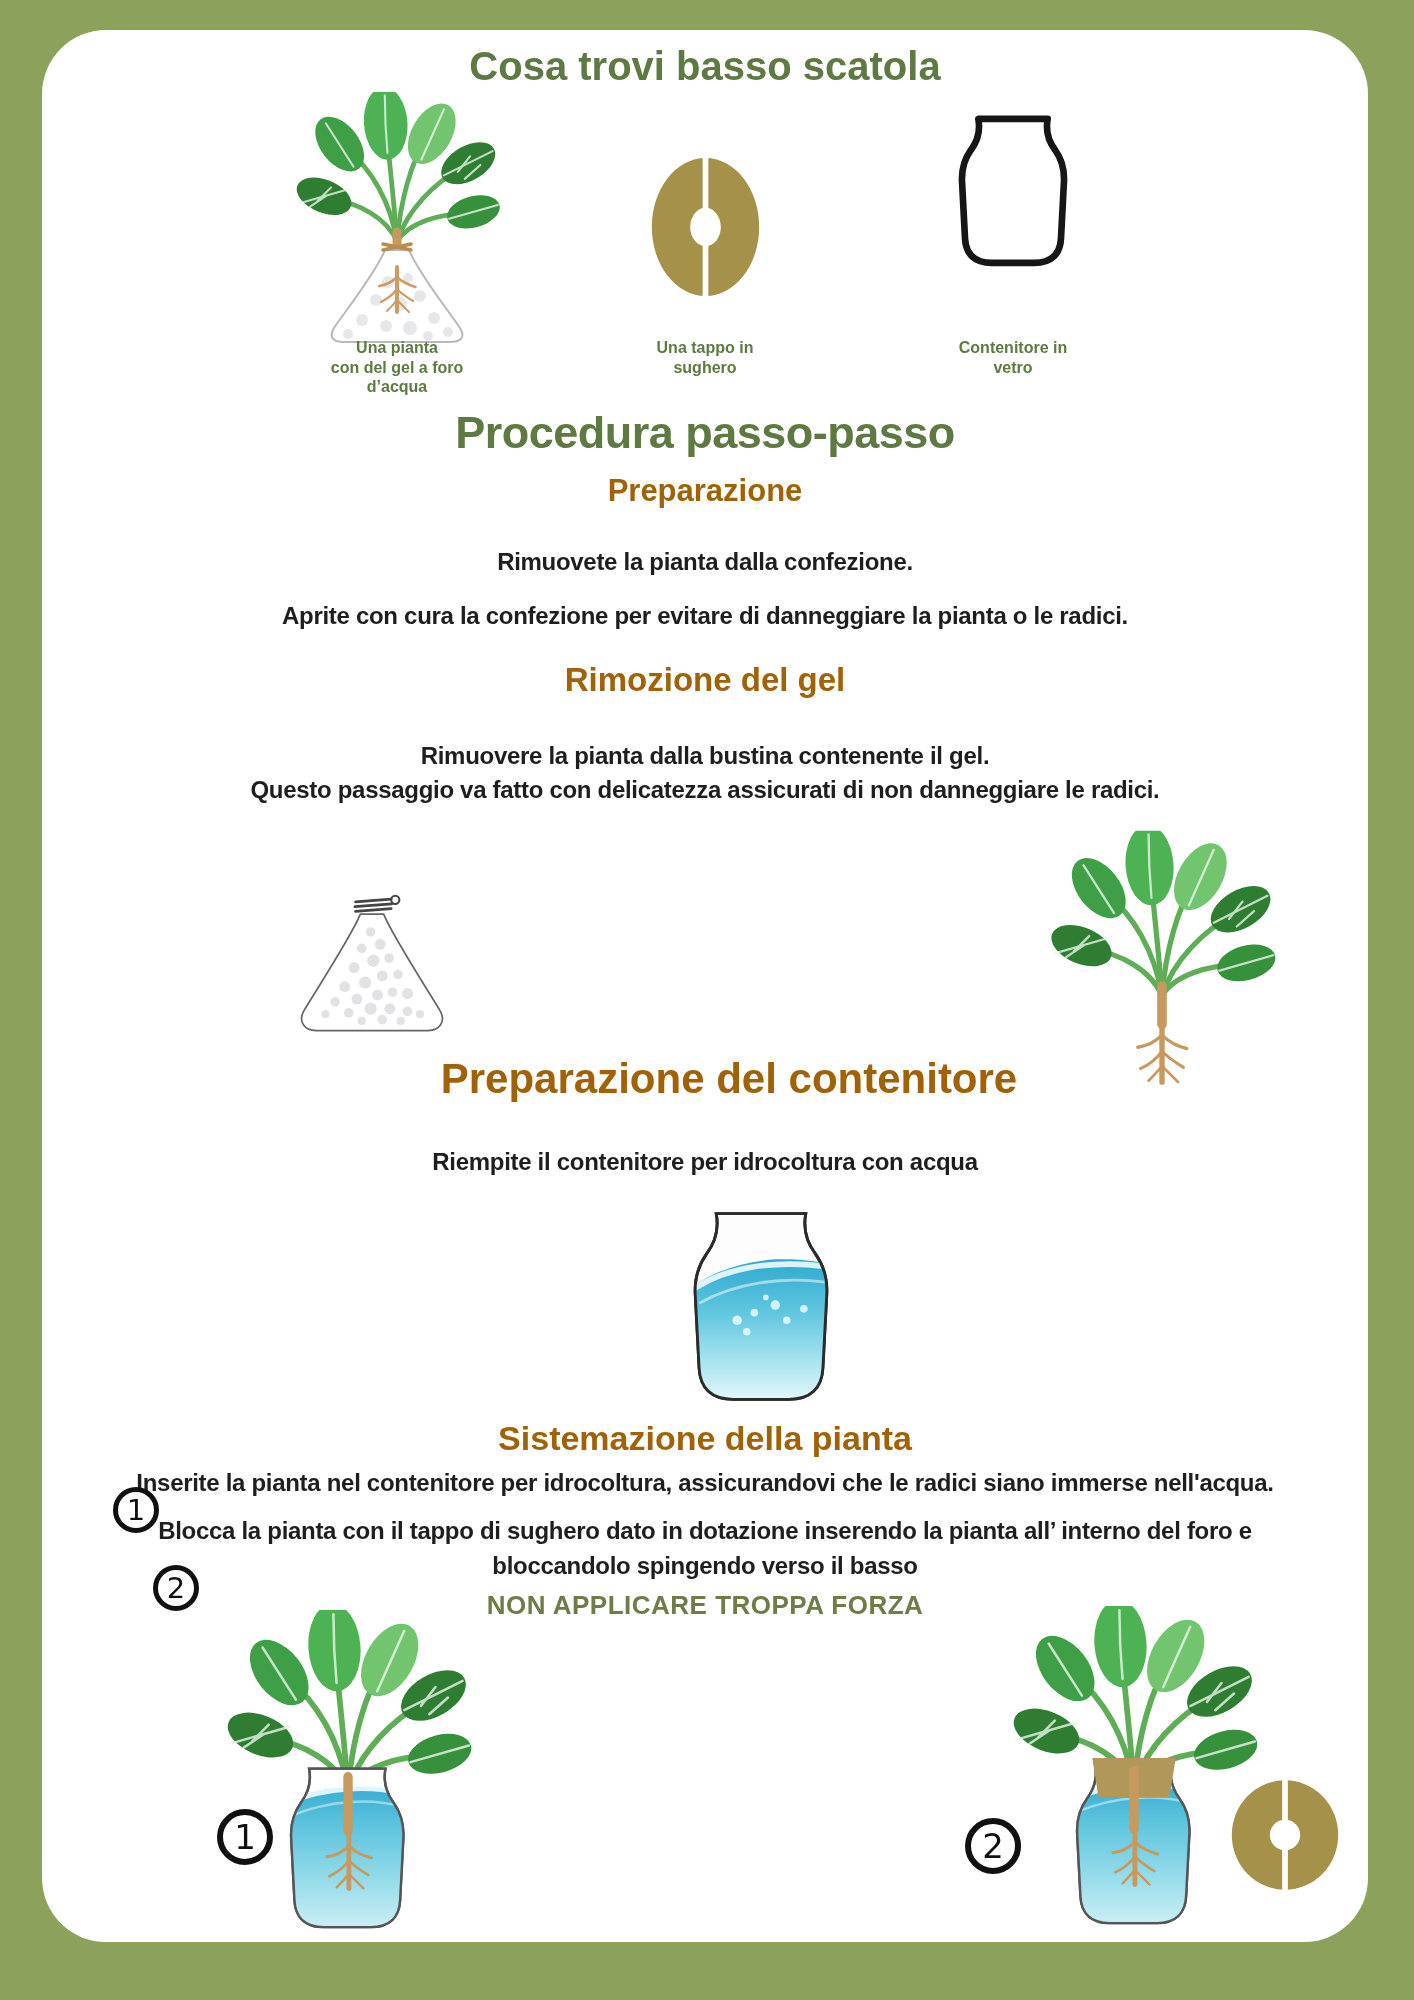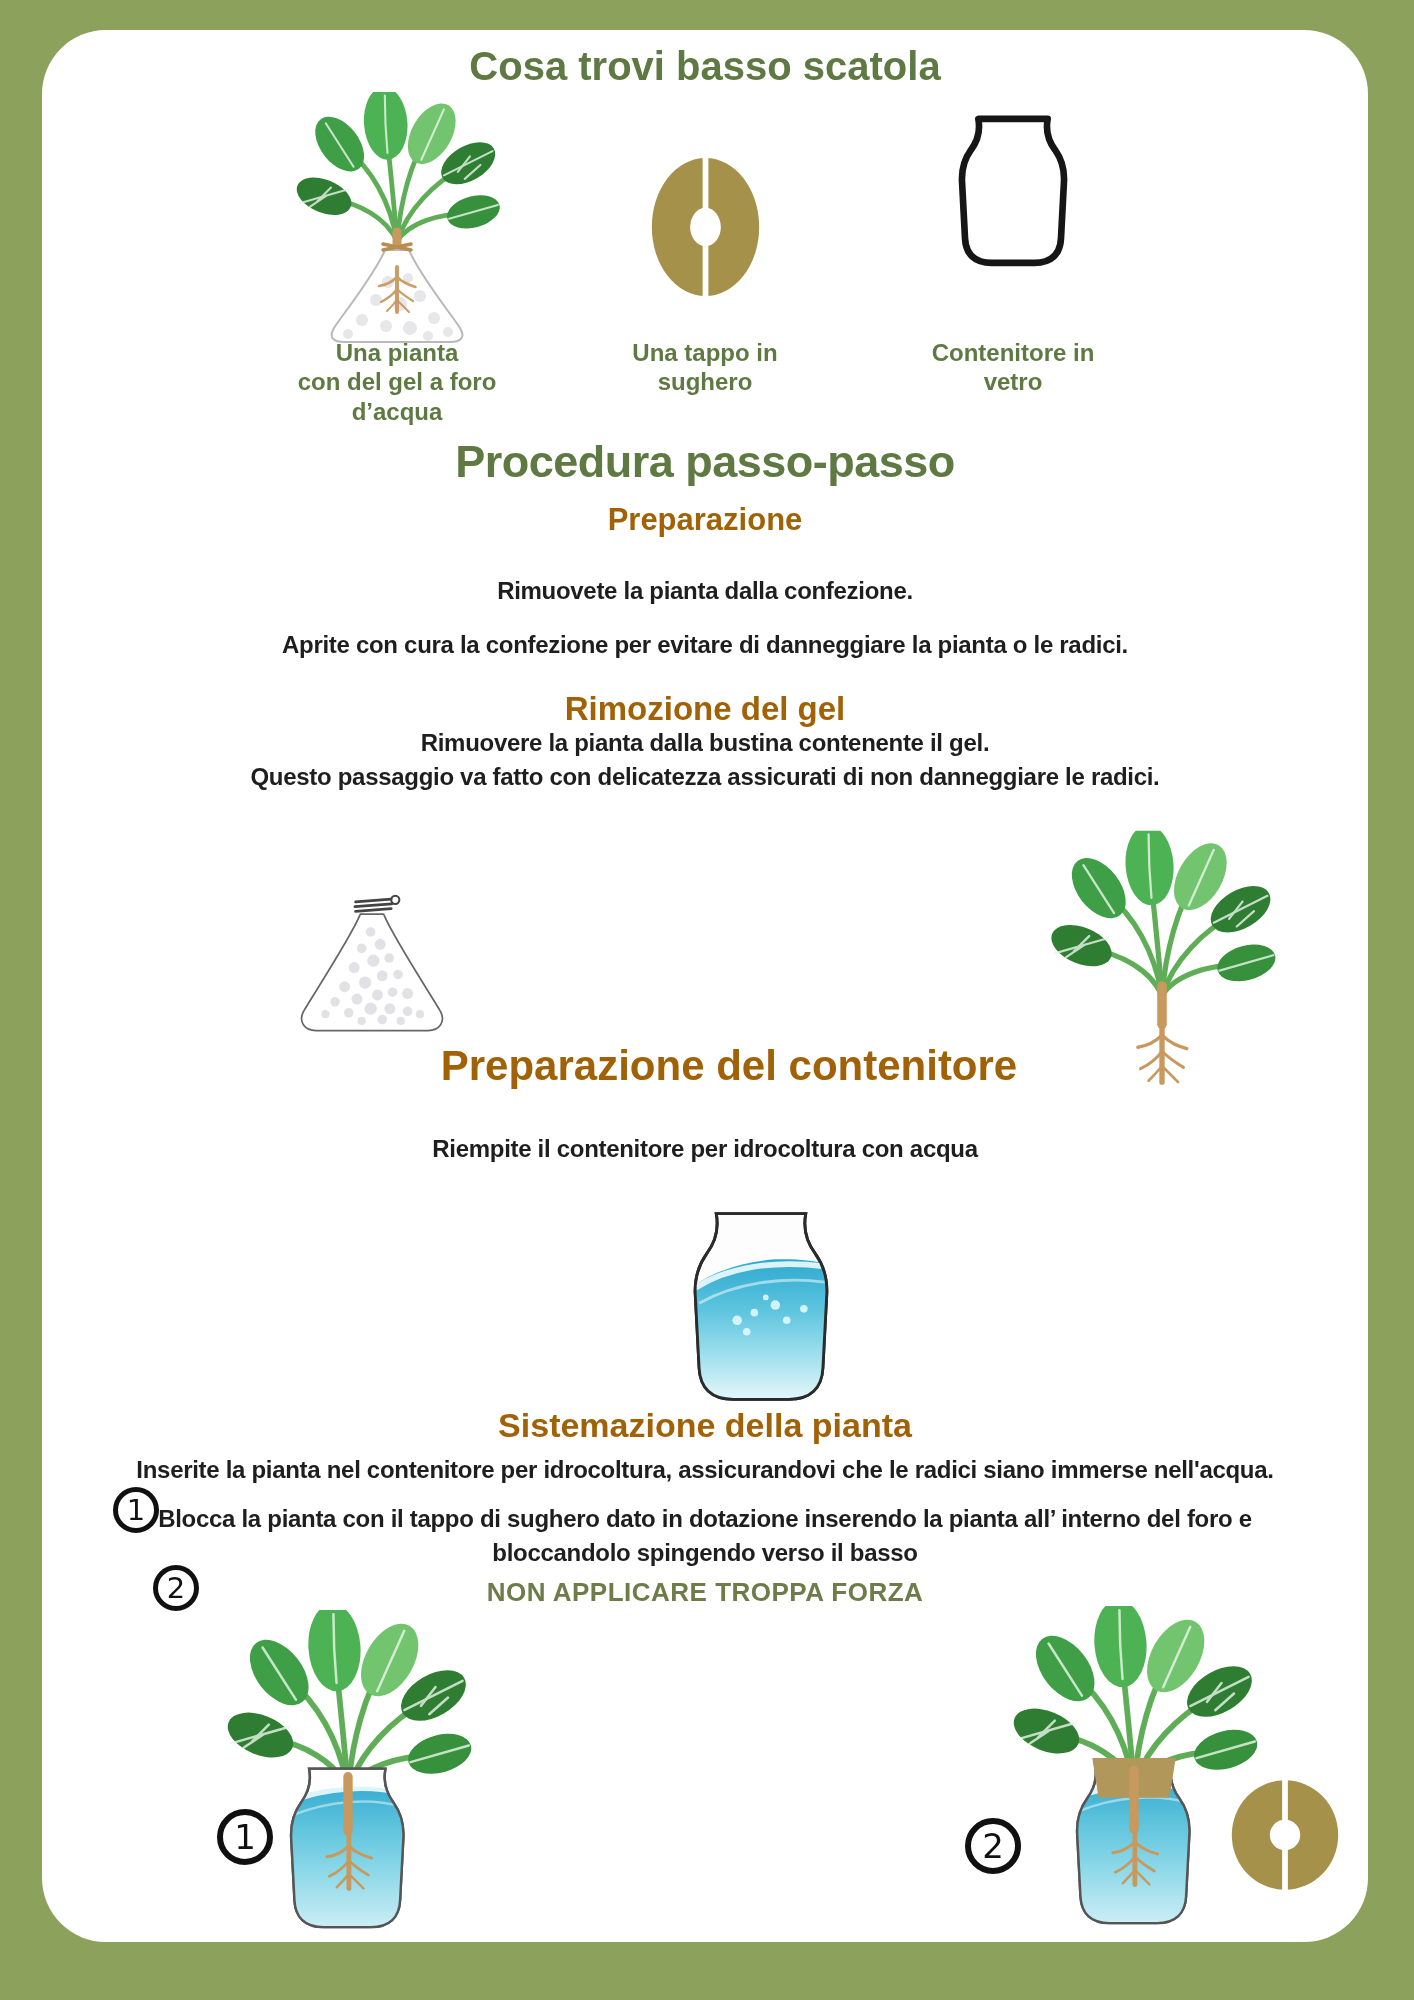--- a/index.html
+++ b/index.html
@@ -7,32 +7,32 @@
   body { font-family:"Liberation Sans", sans-serif; overflow:hidden; }
   .page { position:relative; width:1414px; height:2000px; background:#8ca25c; }
   .card { position:absolute; left:42px; top:30px; width:1326px; height:1912px;
           background:#ffffff; border-radius:64px; }
   .content { position:relative; width:100%; height:100%; text-align:center; padding-top:14px; }
 
   .title { font-size:40px; font-weight:bold; color:#5e7942; line-height:1.1; }
   .items-row { margin-top:4px; display:flex; justify-content:center; gap:8px; }
   .item-col { width:300px; }
   .item-img { height:252px; display:flex; align-items:center; justify-content:center; }
-  .item-label { margin-top:-6px; font-size:24px; font-weight:bold; color:#5e7942; line-height:1.22; }
+  .item-label { margin-top:-6px; font-size:16px; font-weight:bold; color:#5e7942; line-height:1.22; }
 
   .h2-proc { font-size:45px; font-weight:bold; color:#5e7942; margin-top:10px; letter-spacing:-0.5px; }
   .h3 { font-weight:bold; color:#a16207; }
   .h3-prep { font-size:31px; margin-top:14px; }
   .h3-rimoz { font-size:33px; margin-top:30px; }
   .h3-cont { font-size:42px; margin-top:26px;padding-left:48px; }
   .h3-sist { font-size:34px; margin-top:30px; }
   .para { font-size:24px; font-weight:bold; color:#1e1e1e; line-height:1.25;
           letter-spacing:-0.3px; max-width:1160px; margin-left:auto; margin-right:auto; }
   .p-mt24 { margin-top:24px; } .p-mt38 { margin-top:38px; }
-  .p-mt42 { } .p-mt4 { margin-top:4px; } .p-mt44 { margin-top:44px; }
+  .p-mt42 { margin-top:42px; } .p-mt4 { margin-top:4px; } .p-mt44 { margin-top:44px; }
   .spacer-a { height:224px; } .spacer-b { height:212px; }
 
   .step { font-size:24px; font-weight:bold; color:#1e1e1e; line-height:1.45;
           letter-spacing:-0.3px; max-width:1170px; margin-left:auto; margin-right:auto; }
   .step-1 { margin-top:8px; } .step-2 { margin-top:14px; }
   .warning { margin-top:6px; font-size:26px; font-weight:bold; color:#6d7c48; letter-spacing:0.5px; }
 
   .abs { position:absolute; }
   .mid-bag   { left:241px; top:852px;  width:178px; }
   .mid-plant { left:1005px; top:800px; width:230px; }

